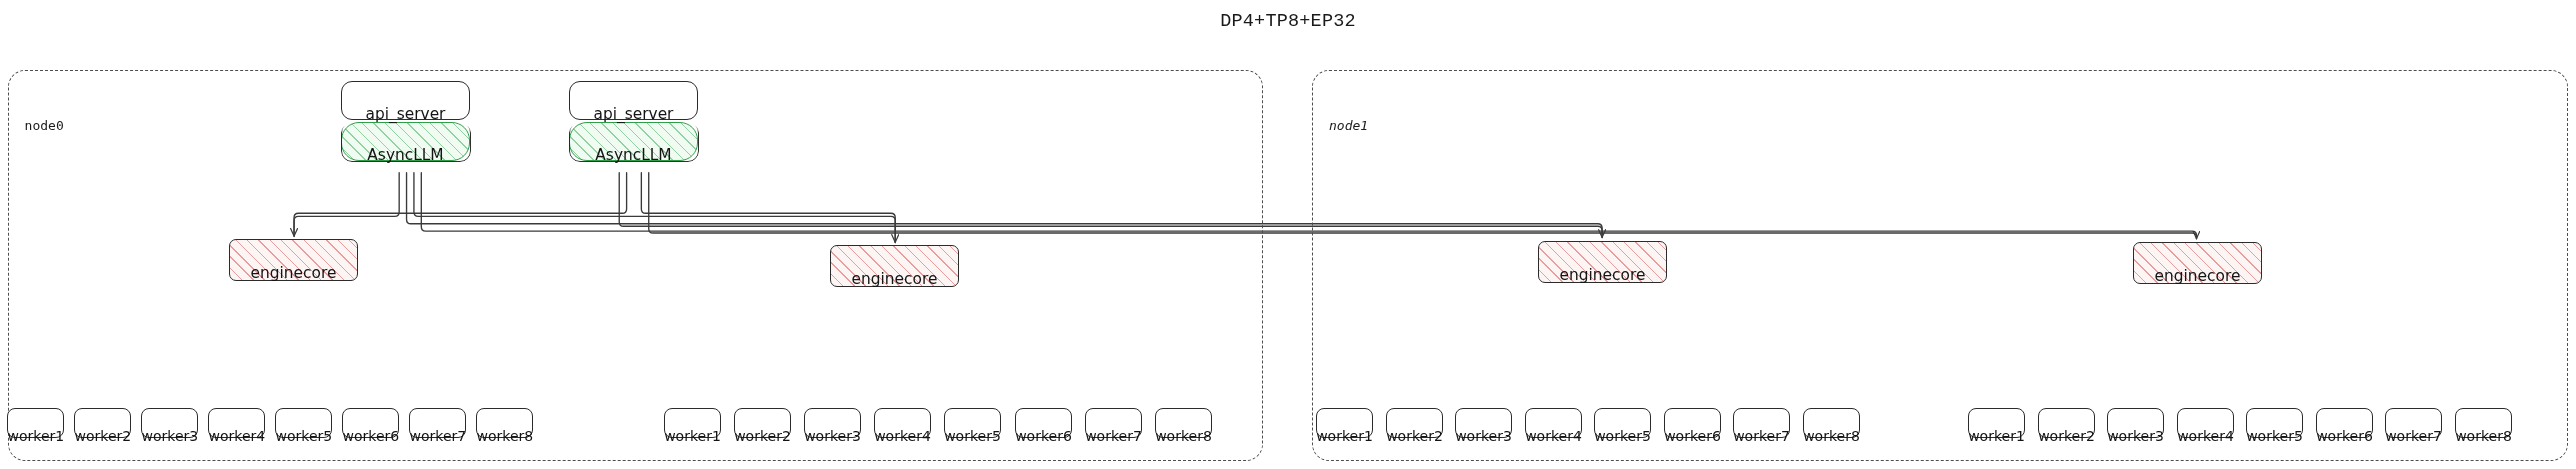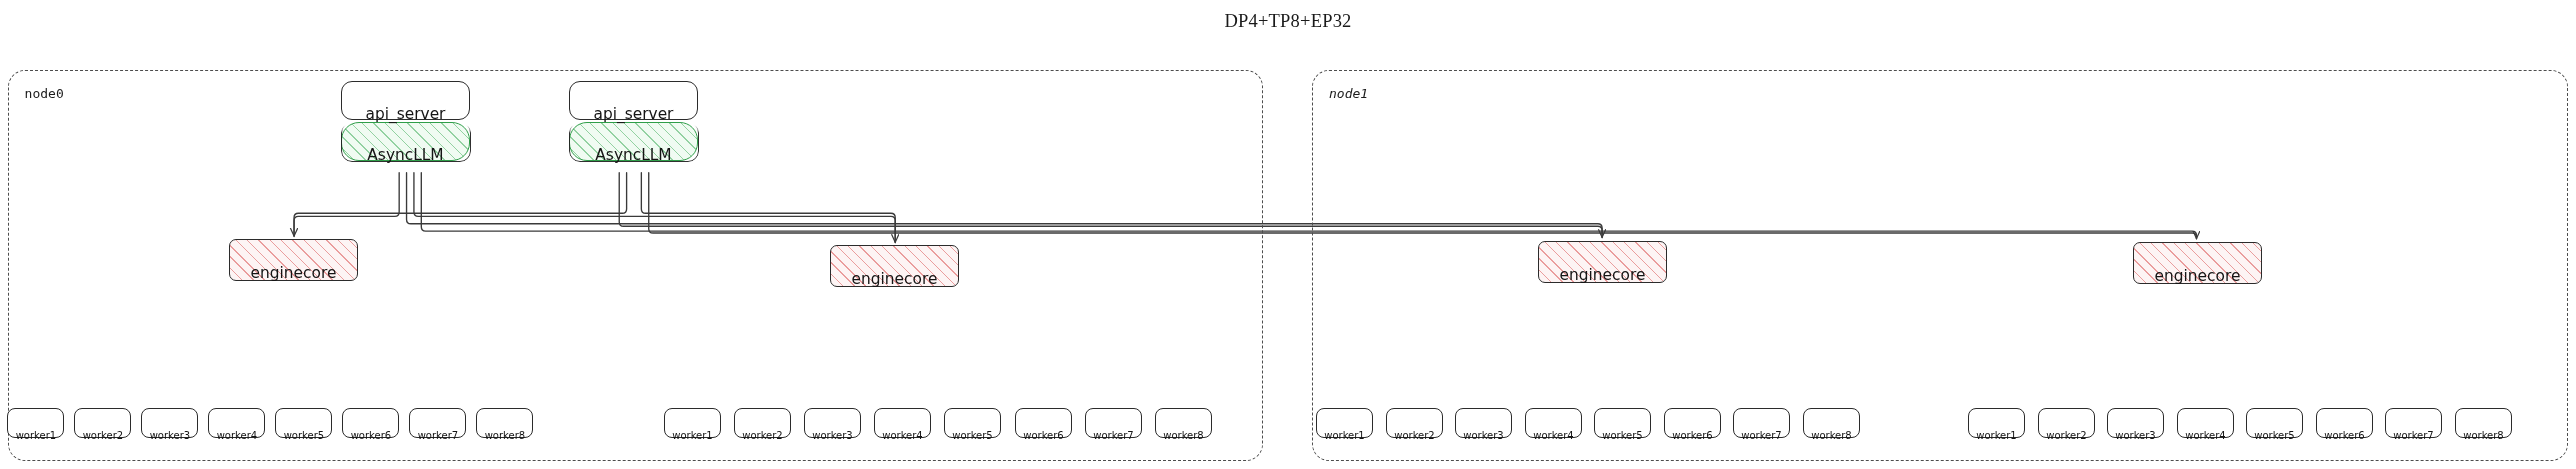--- a/index.html
+++ b/index.html
@@ -3,28 +3,28 @@
 <meta charset="utf-8">
 <style>
   html,body{margin:0;padding:0;background:#ffffff;}
   body{width:2576px;height:469px;position:relative;overflow:hidden;
        font-family:"DejaVu Sans", sans-serif;-webkit-font-smoothing:antialiased;}
 
   #stage{position:absolute;left:0;top:0;width:2576px;height:469px;}
 
   
   .title{position:absolute;left:0;top:10.5px;width:2576px;text-align:center;
-         font-family:Liberation Serif, serif;font-size:18.5px;color:#1a1a1a;
+         font-family:Liberation Mono, monospace;font-size:18.5px;color:#1a1a1a;
          letter-spacing:0.2px;}
 
   
   .cluster{position:absolute;border:1.5px dashed #4d4d4d;border-radius:17px;
            background:transparent;box-sizing:border-box;}
   .cluster-label{position:absolute;font-family:"DejaVu Sans Mono", monospace;
-                 font-size:13px;color:#1c1c1c;white-space:nowrap;}
+                 font-size:13px;color:#1c1c1c;white-space:nowrap;margin-top:32px;}
 
   
   .nbox{position:absolute;box-sizing:border-box;display:flex;align-items:center;
         justify-content:center;border:1.5px solid #2b2b2b;border-radius:8.6px;
         background:#ffffff;color:#141414;font-size:15.4px;white-space:nowrap;}
 
   .nbox.api{border-radius:11px;}
 
   
   .nbox.green{
@@ -45,21 +45,21 @@
   
   .nbox.pink{
     border-color:#2b2b2b;
     border-radius:7px;
     background-color:#fdf4f4;
     background-image:repeating-linear-gradient(45deg,
         rgba(226,120,120,0.70) 0px, rgba(226,120,120,0.70) 1px,
         rgba(0,0,0,0) 1px, rgba(0,0,0,0) 8px);
   }
 
-  .nbox.worker{border-radius:8px;font-size:10px;border-width:1.5px;text-align:center;}
+  .nbox.worker{border-radius:8px;font-size:14px;border-width:1.5px;text-align:center;}
 
   .nbox span{position:relative;z-index:3;margin-top:26px;}
 
   
   #edges{position:absolute;left:0;top:0;width:2576px;height:469px;
          pointer-events:none;}
 </style>
 </head>
 <body>
 

